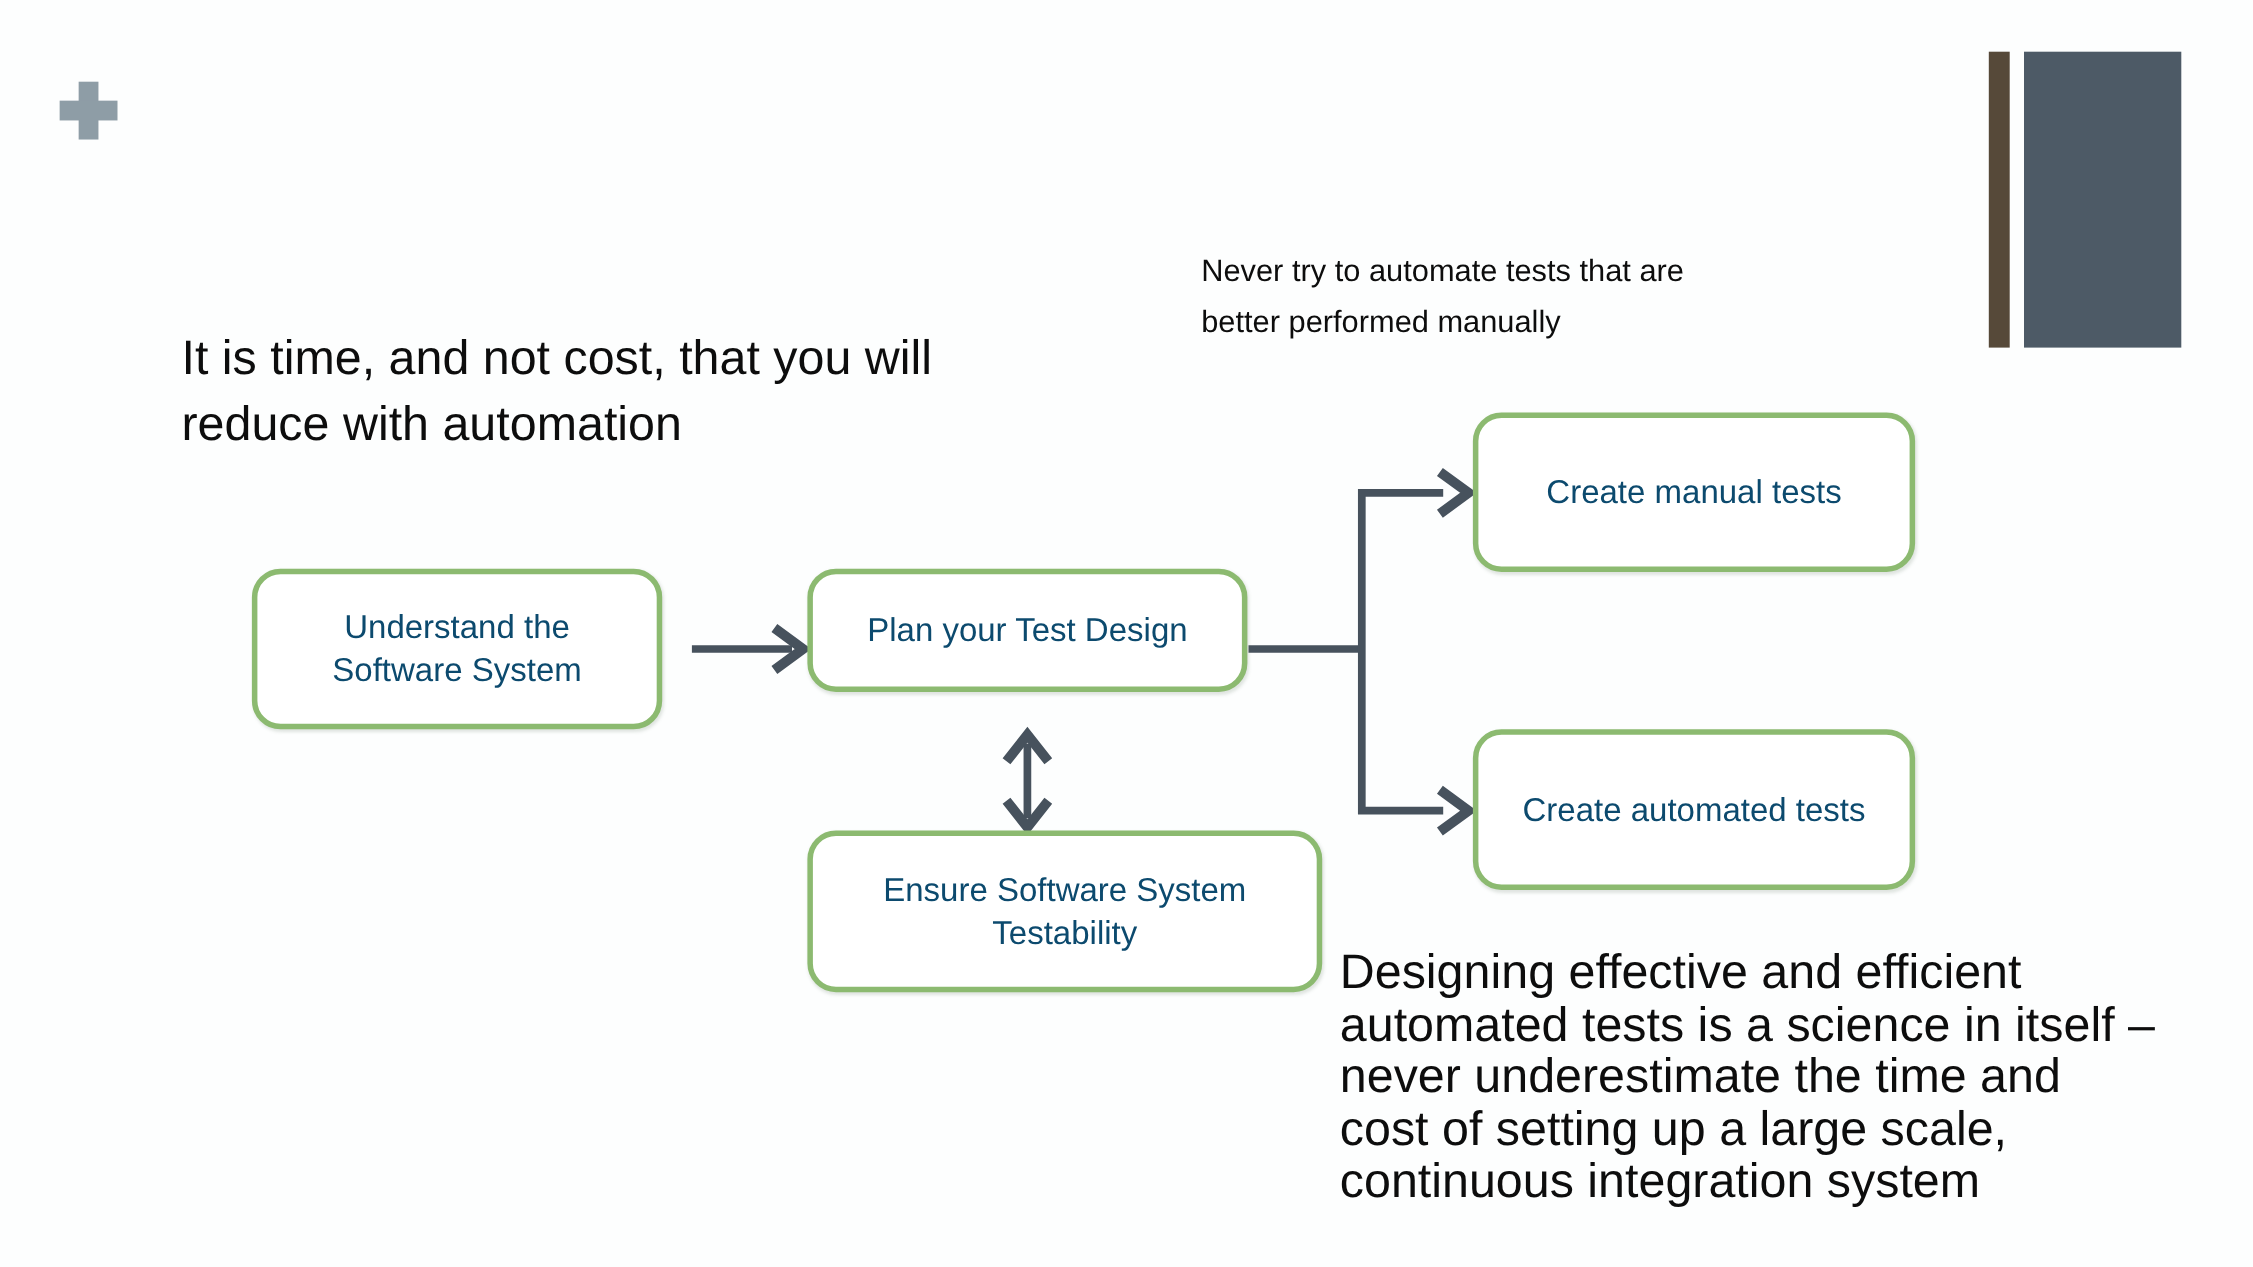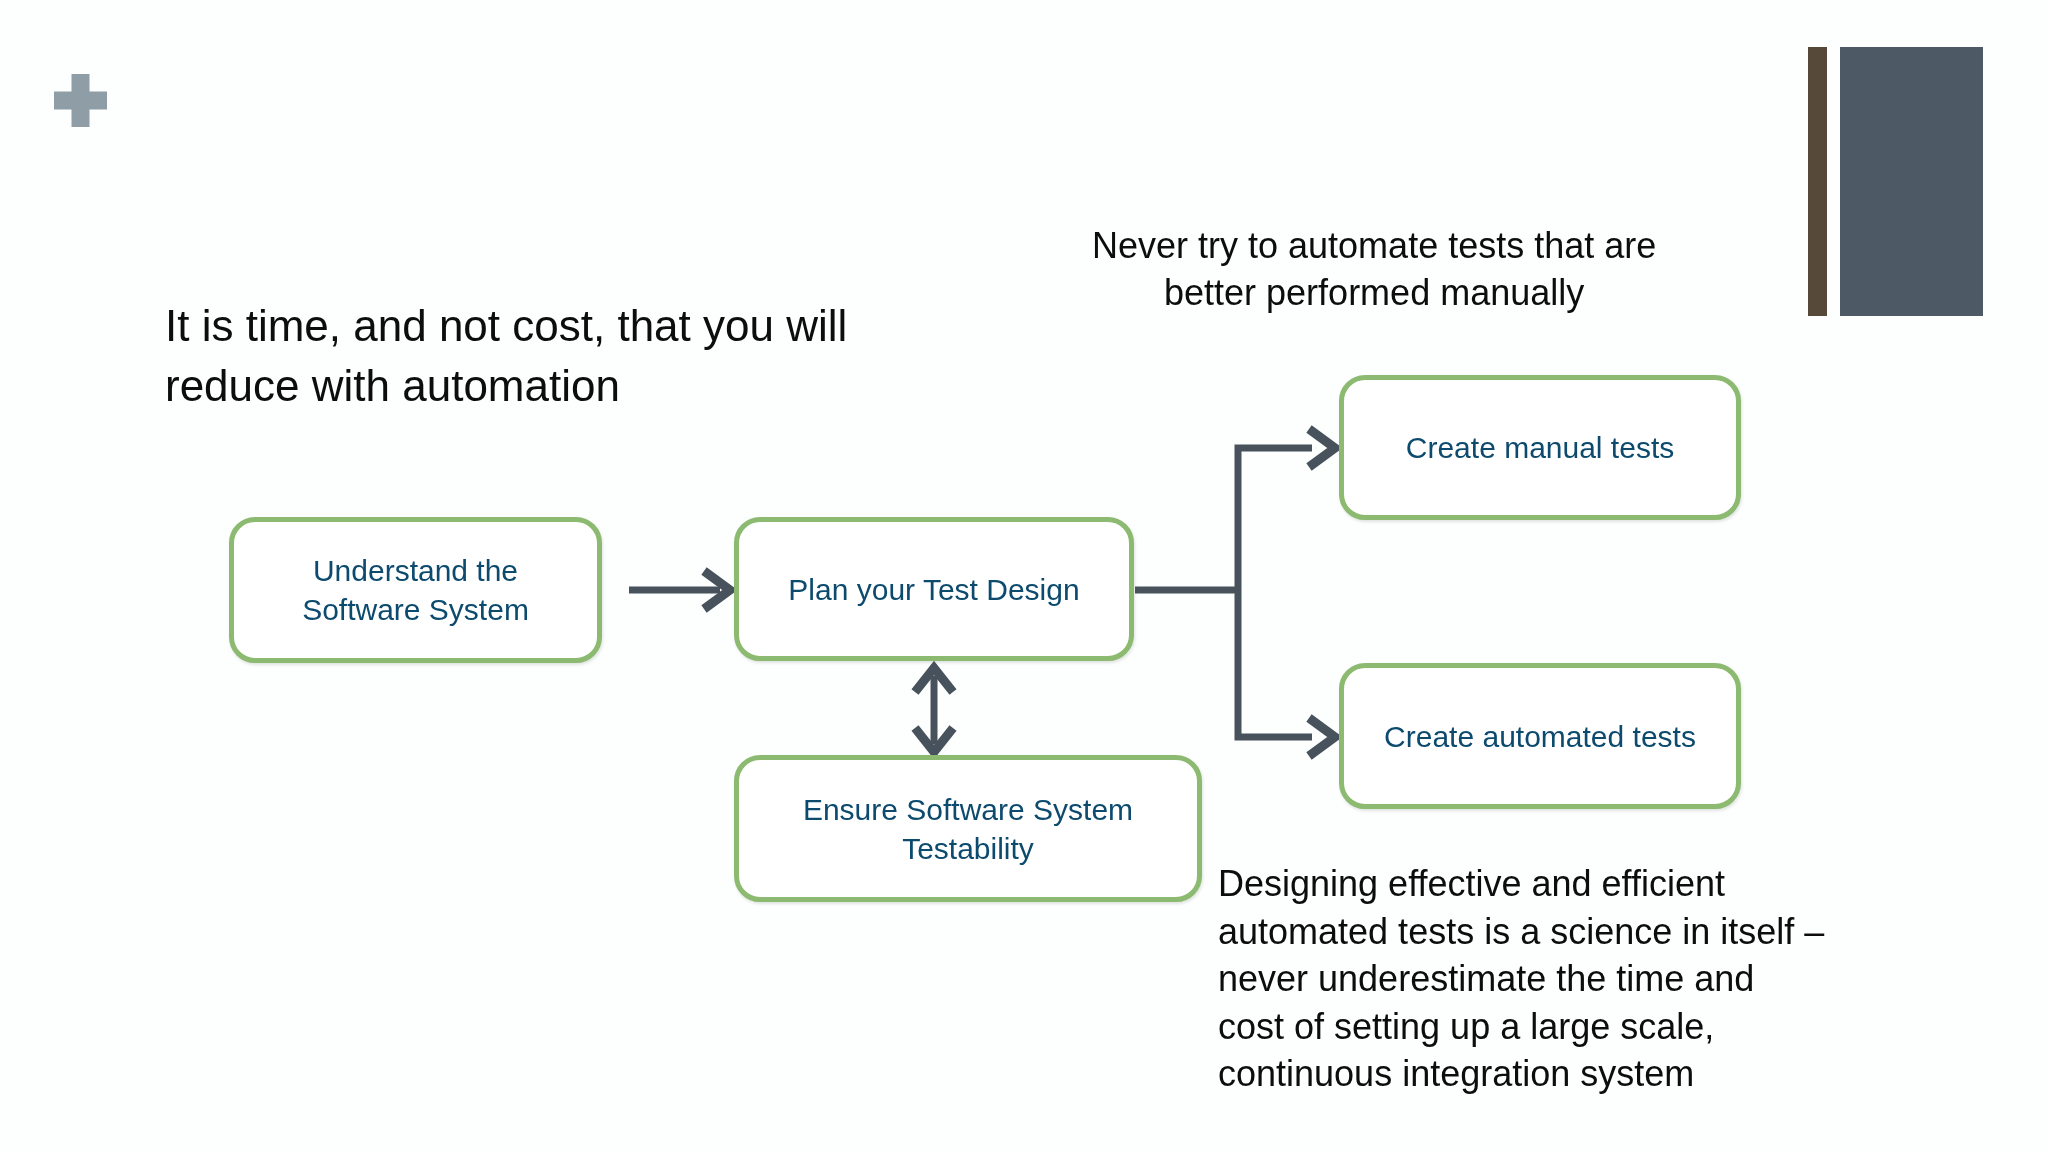--- a/index.html
+++ b/index.html
@@ -45,25 +45,25 @@
   .note {
     position: absolute;
     color: var(--body-text, #0D0D0D);
   }
   .note-intro {
     left: 165px; top: 296px;
     font-size: 44px; line-height: 60px;
   }
   .note-manual {
     left: 1092px; top: 222px;
-    font-size: 36px; line-height: 47px; text-align: center;
+    font-size: 28px; line-height: 47px;
   }
   .note-bottom {
     left: 1218px; top: 860px;
-    font-size: 36px; line-height: 47.5px;
+    font-size: 44px; line-height: 47.5px;
   }
   .connectors {
     position: absolute;
     left: 0; top: 0;
     width: 2048px; height: 1152px;
     pointer-events: none;
   }
   .connectors .line {
     stroke: var(--connector, #47525D);
     stroke-width: 7;
@@ -87,21 +87,21 @@
     align-items: center;
     justify-content: center;
     text-align: center;
     font-size: 30px;
     line-height: 39px;
     color: #0c4a6e;
     box-shadow: 1px 2px 3px rgba(90, 110, 90, 0.18);
     padding: 0 16px;
   }
   .node-understand       { left: 229px; top: 517px; width: 373px; height: 146px; }
-  .node-plan             { left: 734px; top: 517px; width: 400px; height: 144px; }
+  .node-plan             { left: 734px; top: 517px; width: 400px; height: 112px; }
   .node-ensure           { left: 734px; top: 755px; width: 468px; height: 147px; }
   .node-create-manual    { left: 1339px; top: 375px; width: 402px; height: 145px; }
   .node-create-automated { left: 1339px; top: 663px; width: 402px; height: 146px; text-align: right; }
 </style>
 </head>
 <body>
 
 <div class="slide">
 
   <svg class="plus-icon" viewBox="0 0 53 53" aria-hidden="true">

